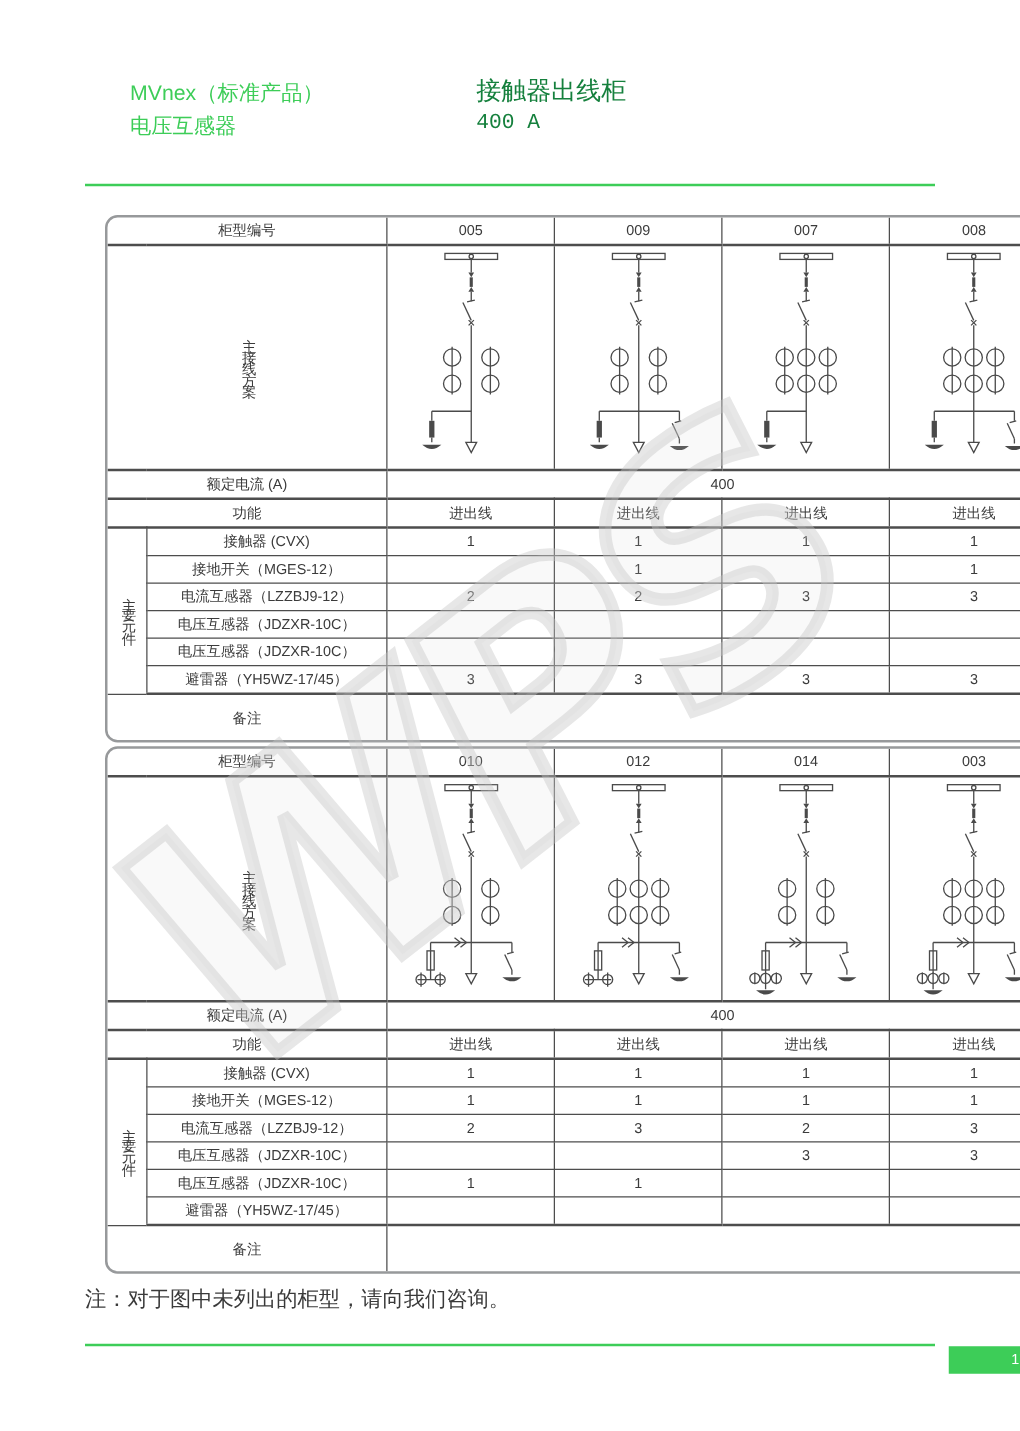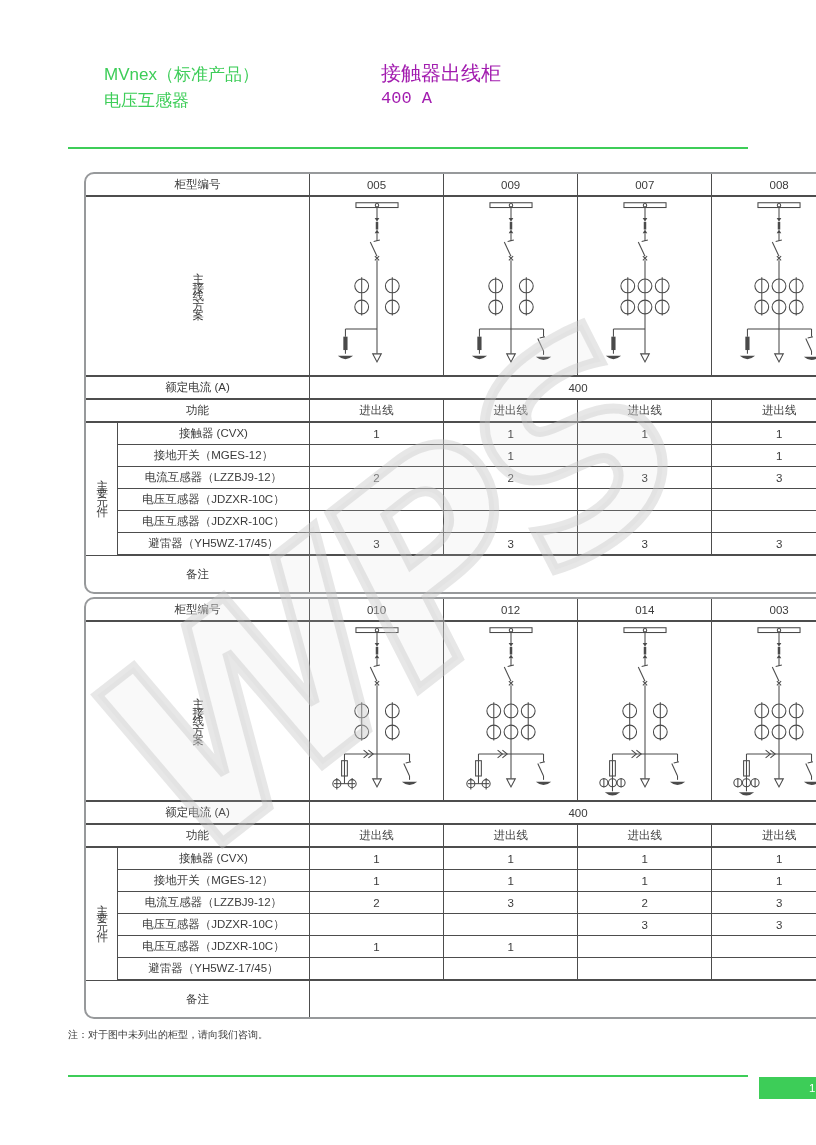--- a/index.html
+++ b/index.html
@@ -5,21 +5,21 @@
   :root{ --green:#3dcd58; --grid:#4d4d4d; --text:#3b3b3b; --outer:#97999b; }
   html,body{margin:0;padding:0;}
   body{
     width:816px;height:1145px;position:relative;overflow:hidden;background:#ffffff;
     font-family:"Liberation Sans","DejaVu Sans",sans-serif;color:var(--text);
   }
   .page{position:absolute;inset:0;}
   
   .hdr{position:absolute;left:68px;top:60px;right:68px;height:80px;margin-left:36px;}
   .hdr-left{position:absolute;left:0;top:2px;color:var(--green);font-size:17px;line-height:26px;}
-  .hdr-right{position:absolute;left:277px;top:0;color:#a21caf;}
+  .hdr-right{position:absolute;left:277px;top:0;color:#15803d;}
   .hdr-right .l1{font-size:20px;line-height:27px;}
   .hdr-right .l2{font-size:17px;line-height:24px;font-family:Liberation Mono, monospace;}
   .rule{position:absolute;left:68px;right:68px;border-top:2px solid var(--green);}
   .rule.top{top:147px;}
   .rule.bottom{top:1075px;}
   
   .table-card{
     position:absolute;left:84px;width:764px;background:#fff;
     border:2.5px solid var(--outer);border-radius:10px;overflow:hidden;box-sizing:border-box;
   }
@@ -40,21 +40,21 @@
   .r-remark td{height:36px;}
   .r-diagram td{height:178px;}
   .diagram-cell{vertical-align:top;background:#fff;}
   .diagram-cell svg{display:block;margin:0 auto;}
   .vtext{
     writing-mode:vertical-lr;text-orientation:upright;
     letter-spacing:9px;font-size:11.5px;display:inline-block;line-height:1;
   }
   .group-cell{width:28px;}
   
-  .note{position:absolute;left:68px;top:1028px;font-size:10px;color:#3a3a3a;}
+  .note{position:absolute;left:68px;top:1028px;font-size:17px;color:#3a3a3a;}
   .page-num{
     position:absolute;left:759px;top:1077px;width:27px;height:22px;
     background:var(--green);color:#ffffff;font-size:11.5px;line-height:22px;text-align:center;padding-left:43px;
   }
   
   .watermark{
     position:absolute;left:390px;top:595px;z-index:9;pointer-events:none;user-select:none;
     transform:translate(-50%,-50%) rotate(-38deg);
     font-family:"DejaVu Sans",sans-serif;font-weight:bold;font-style:italic;
     font-size:265px;letter-spacing:-12px;

